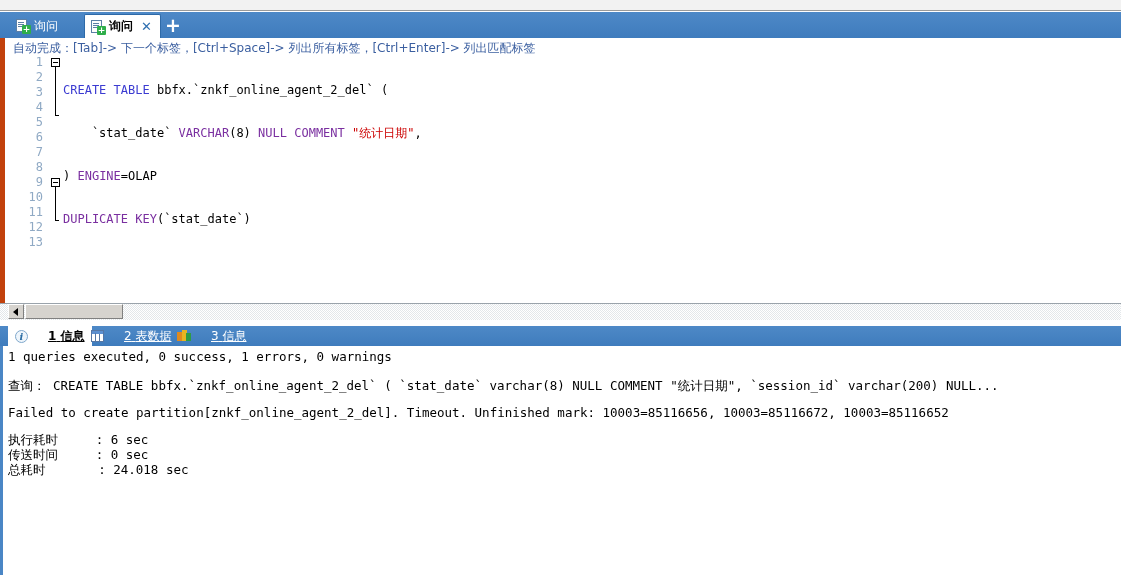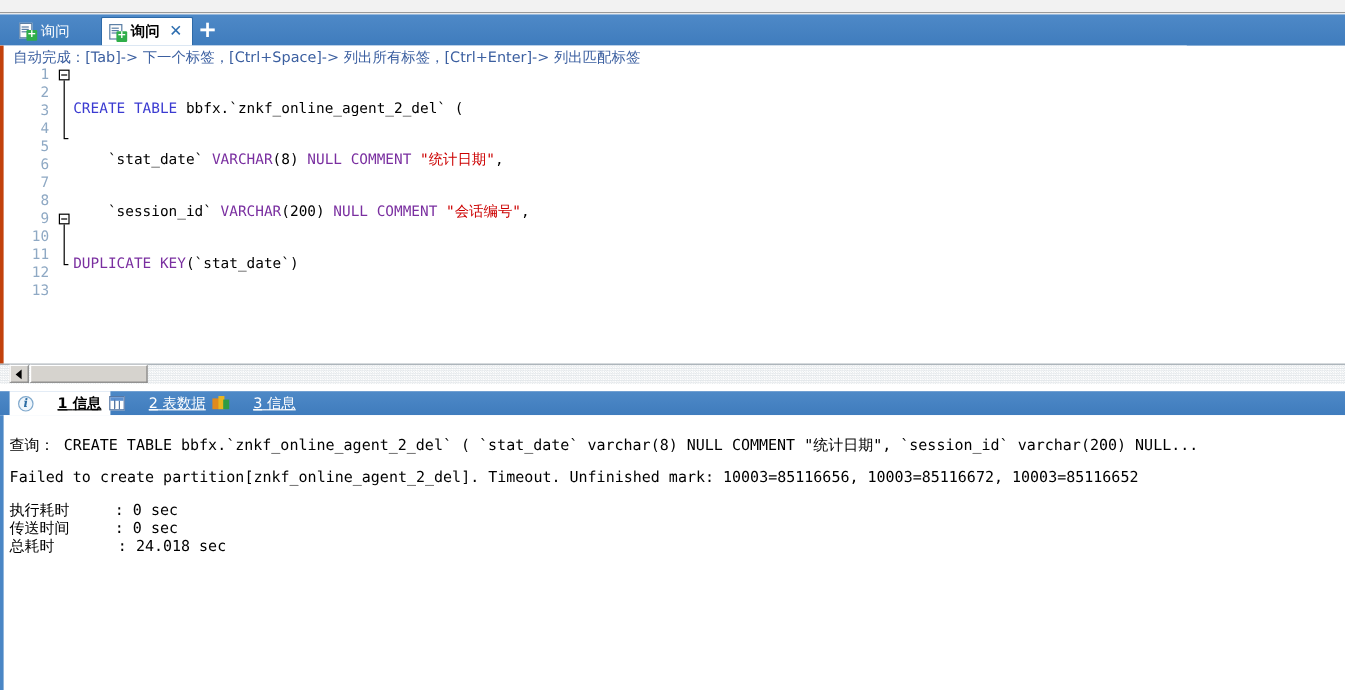--- a/index.html
+++ b/index.html
@@ -125,21 +125,21 @@
     text-align: center;
     font-family: "DejaVu Sans", sans-serif;
   }
 
   
   .editor {
     position: absolute;
     left: 0; top: 38px;
     width: 989px; height: 265px;
     background: #ffffff;
-    border-left: 3px solid #c2410c;
+    border-left: 5px solid #c2410c;
     box-sizing: border-box;
     overflow: hidden;
   }
   .hintline {
     position: absolute;
     left: 8px; top: 2px;
     font-family: "DejaVu Sans", sans-serif;
     font-size: 12px;
     color: #3b5fa0;
     white-space: nowrap;
@@ -410,21 +410,21 @@
       <div class="foldstem" style="top:12px; height:48px"></div>
       <div class="foldfoot" style="top:60px"></div>
       <div class="foldbox" style="top:123px"></div>
       <div class="foldstem" style="top:132px; height:33px"></div>
       <div class="foldfoot" style="top:165px"></div>
     </div>
 
     <div class="code">
       <div class="row"><span class="kw">CREATE TABLE</span><span class="pl"> bbfx.`znkf_online_agent_2_del` (</span></div>
       <div class="row"><span class="pl">    `stat_date` </span><span class="kw2">VARCHAR</span><span class="pl">(8) </span><span class="kw2">NULL COMMENT </span><span class="str">"统计日期"</span><span class="pl">,</span></div>
-      <div class="row"><span class="pl">    `session_id` </span><span class="kw2">VARCHAR</span><span class="pl">(200) </span><span class="kw2">NULL COMMENT </span><span class="str">"会话编号"</span><span class="pl">,</span></div>
+      <div class="row"><span class="pl">) </span><span class="kw2">ENGINE</span><span class="pl">=OLAP</span></div>
       <div class="row"><span class="kw2">DUPLICATE KEY</span><span class="pl">(`stat_date`)</span></div>
       
       
       
       
       
       
       
     </div>
   </div>
@@ -451,23 +451,24 @@
         <span class="c1"></span>
           <span class="c2"></span>
           <span class="c3"></span>
       </span>
       <span class="rlabel"><span class="rnum">3</span> <span>信息</span></span>
     </div>
   </div>
 
   <div class="output">
     <div style="height:3px"></div>
+    <div class="outline">1 queries executed, 0 success, 1 errors, 0 warnings</div>
     <div class="gap-s"></div>
     <div class="outline">查询： CREATE TABLE bbfx.`znkf_online_agent_2_del` ( `stat_date` varchar(8) NULL COMMENT "统计日期", `session_id` varchar(200) NULL...</div>
     <div class="gap-m"></div>
     <div class="outline">Failed to create partition[znkf_online_agent_2_del]. Timeout. Unfinished mark: 10003=85116656, 10003=85116672, 10003=85116652</div>
     <div class="gap-m"></div>
-    <div class="outline">执行耗时     : 0 sec</div>
+    <div class="outline">执行耗时     : 6 sec</div>
     <div class="outline">传送时间     : 0 sec</div>
     <div class="outline">总耗时       : 24.018 sec</div>
   </div>
 
 </div>
 
 </body></html>

